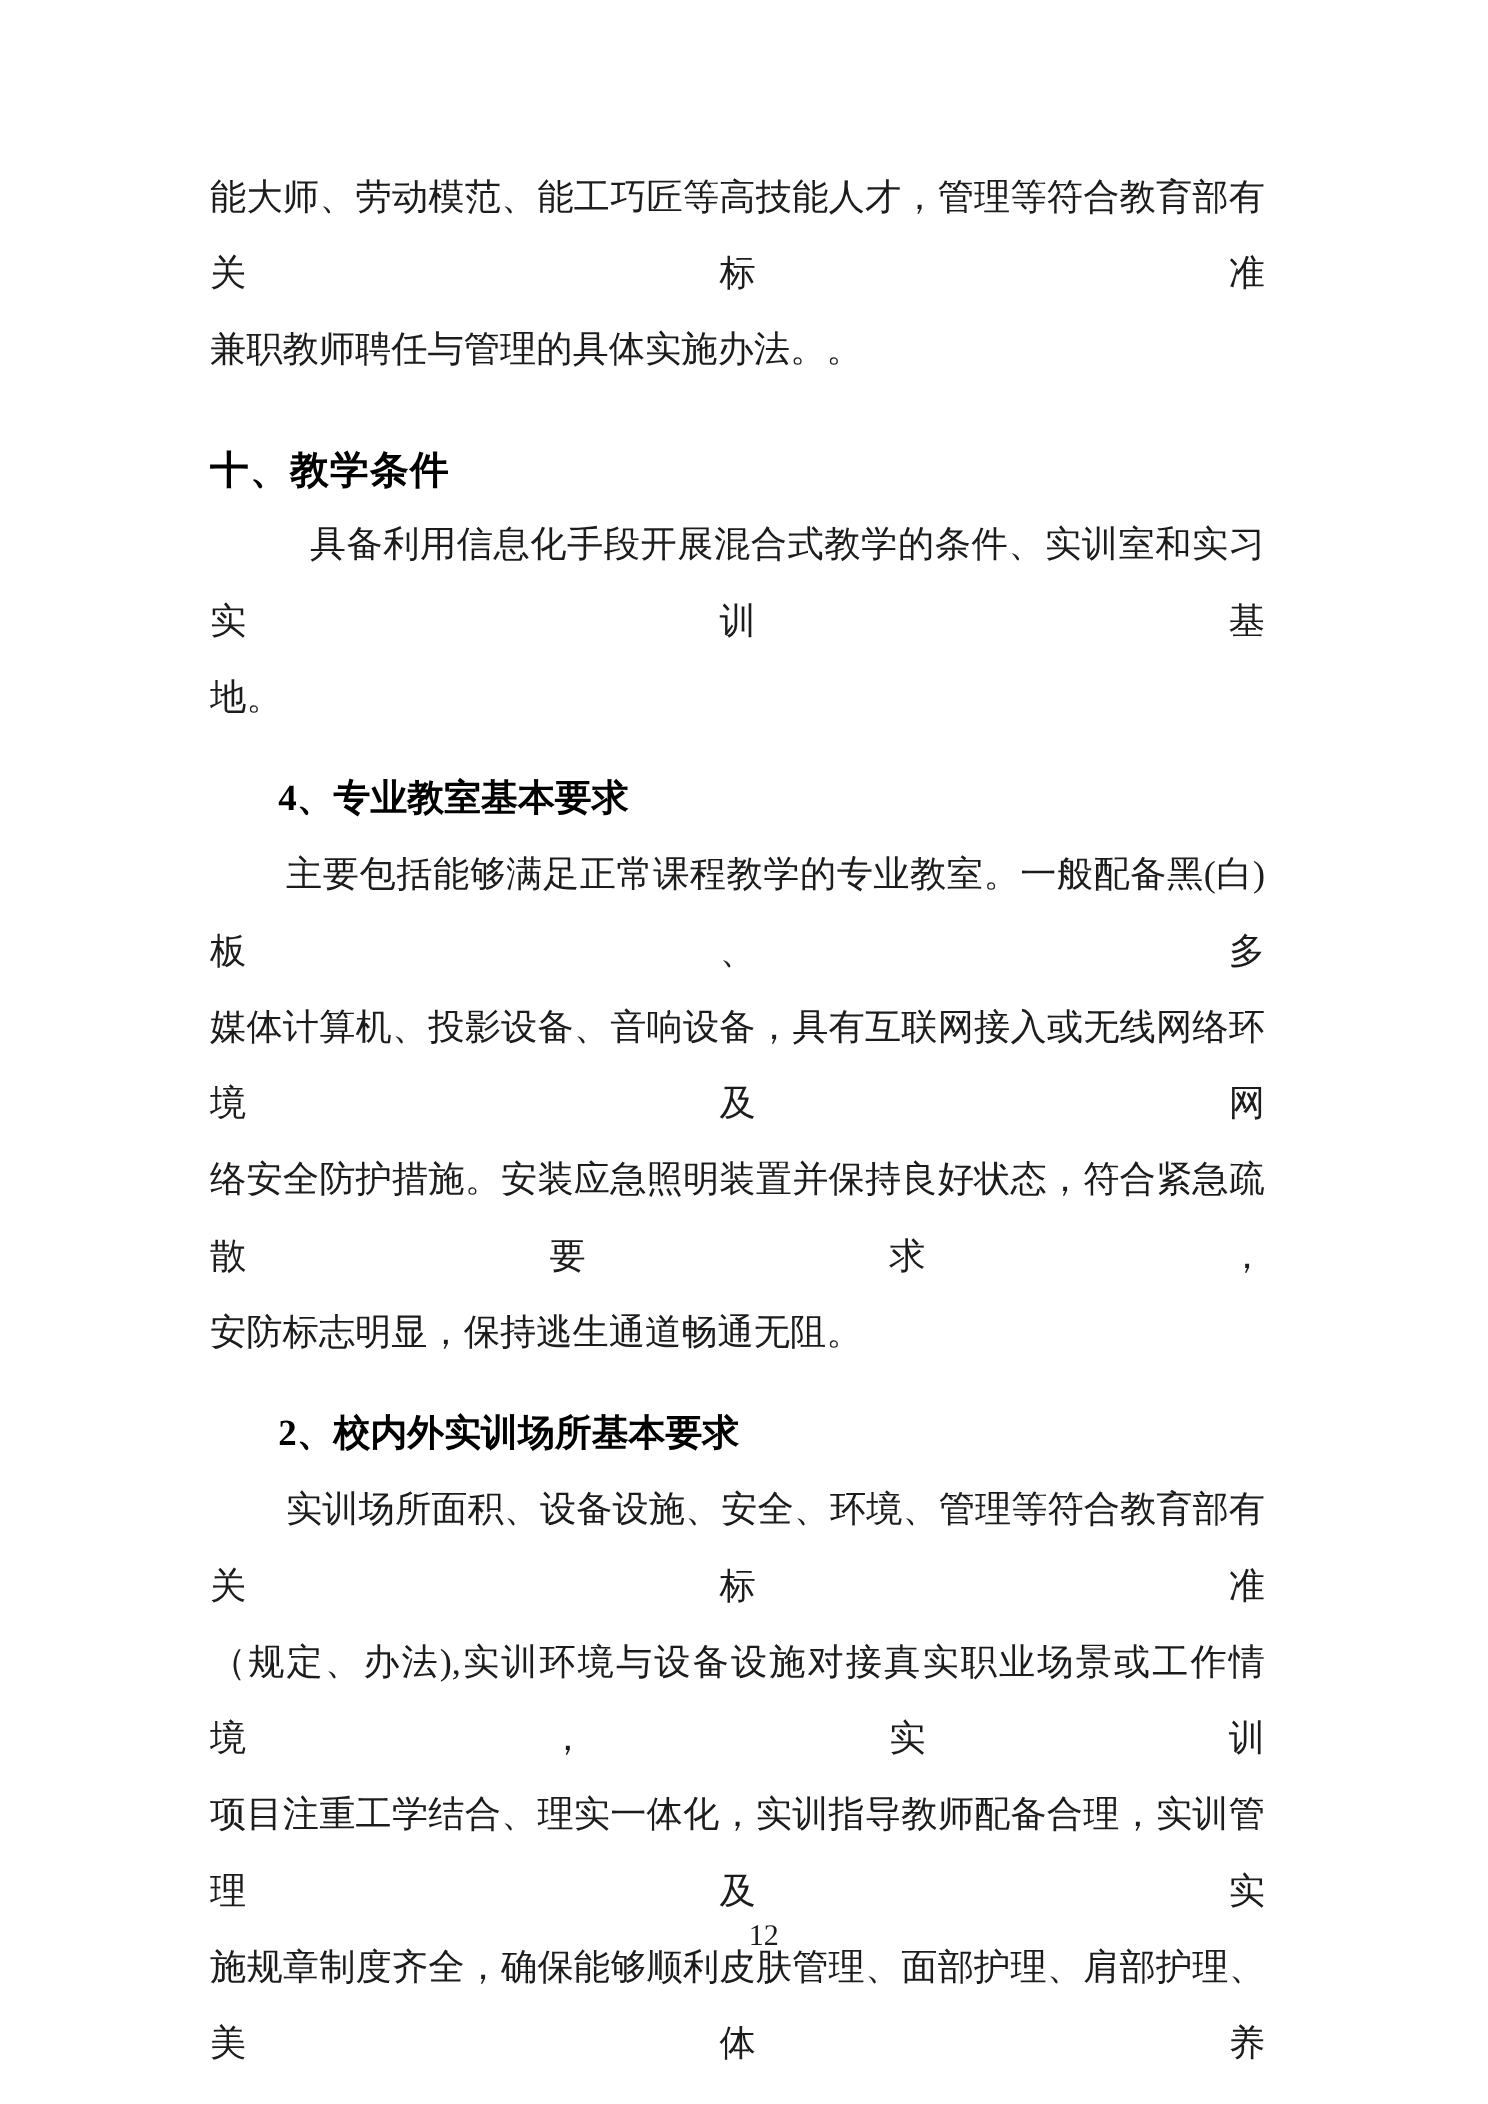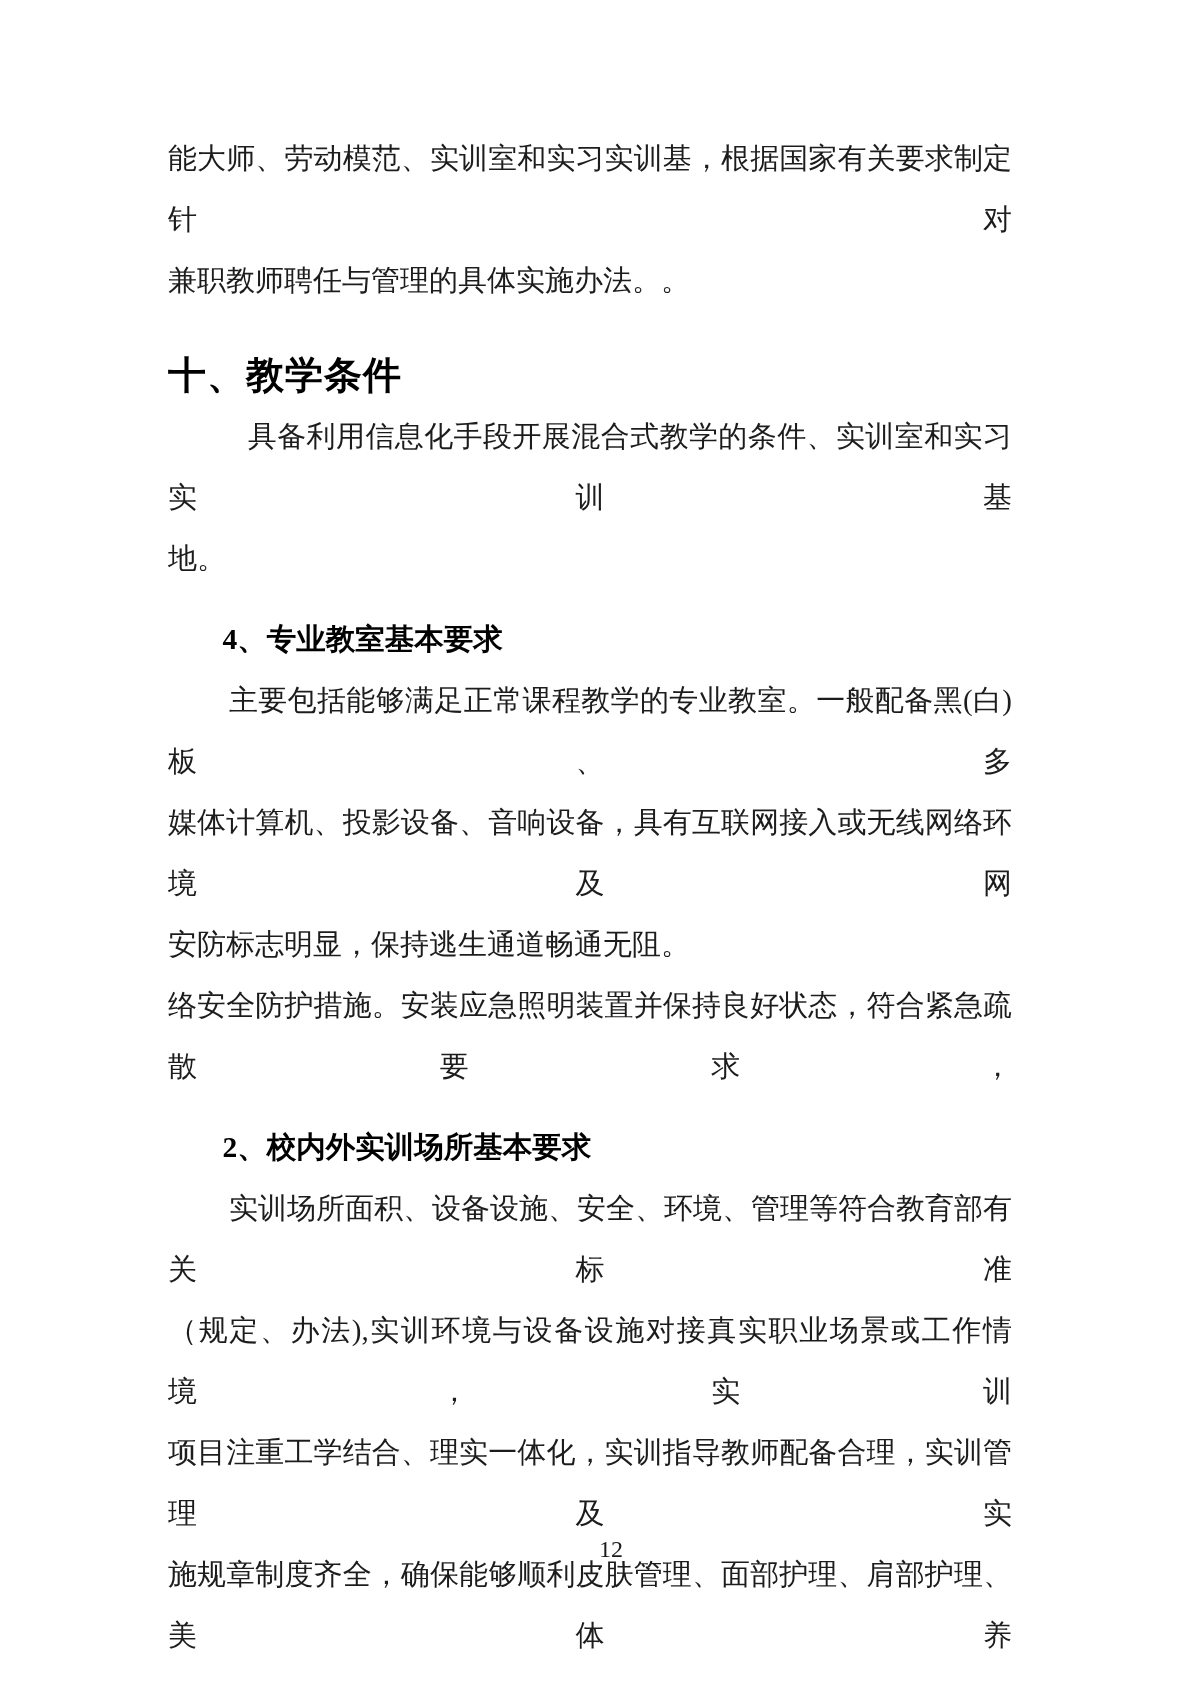--- a/index.html
+++ b/index.html
@@ -32,21 +32,21 @@
   }
   .line.justify {
     text-align: justify;
     text-align-last: justify;
   }
   .line.ind-std   { text-indent: 2.1em; }
   .line.ind-deep  { text-indent: 2.75em; }
   .line.heading-1 {
     font-family: "Liberation Sans", "DejaVu Sans", sans-serif;
     font-weight: bold;
-    font-size: 38px;
+    font-size: 31px;
     color: #000000;
     margin-top: 34px;
     letter-spacing: 1px;
   }
   .line.heading-2 {
     font-family: "Liberation Sans", "DejaVu Sans", sans-serif;
     font-weight: bold;
     font-size: 30px;
     color: #000000;
     letter-spacing: 1px;
@@ -70,30 +70,30 @@
     font-size: 24px;
     line-height: 30px;
     color: #1c1c1c;
   }
 </style>
 </head>
 <body>
 
 <div class="doc-page">
   <div class="doc-content" id="doc-content">
-      <div class="line body justify">能大师、劳动模范、实训室和实习实训基，根据国家有关要求制定针对</div>
+      <div class="line body justify">能大师、劳动模范、能工巧匠等高技能人才，管理等符合教育部有关标准</div>
       <div class="line body">兼职教师聘任与管理的具体实施办法。。</div>
       <div class="line heading-1">十、教学条件</div>
       <div class="line body justify ind-deep">具备利用信息化手段开展混合式教学的条件、实训室和实习实训基</div>
       <div class="line body">地。</div>
       <div class="line heading-3">4、专业教室基本要求</div>
       <div class="line body justify ind-std">主要包括能够满足正常课程教学的专业教室。一般配备黑(白)板、多</div>
       <div class="line body justify">媒体计算机、投影设备、音响设备，具有互联网接入或无线网络环境及网</div>
+      <div class="line body justify">络安全防护措施。安装应急照明装置并保持良好状态，符合紧急疏散要求，</div>
       <div class="line body">安防标志明显，保持逃生通道畅通无阻。</div>
-      <div class="line body justify">络安全防护措施。安装应急照明装置并保持良好状态，符合紧急疏散要求，</div>
       <div class="line heading-3">2、校内外实训场所基本要求</div>
       <div class="line body justify ind-std">实训场所面积、设备设施、安全、环境、管理等符合教育部有关标准</div>
       <div class="line body justify">（规定、办法),实训环境与设备设施对接真实职业场景或工作情境，实训</div>
       <div class="line body justify">项目注重工学结合、理实一体化，实训指导教师配备合理，实训管理及实</div>
       <div class="line body justify">施规章制度齐全，确保能够顺利皮肤管理、面部护理、肩部护理、美体养</div>
     </div>
   <div class="page-footer">
     <span class="page-number">12</span>
   </div>
 </div>

